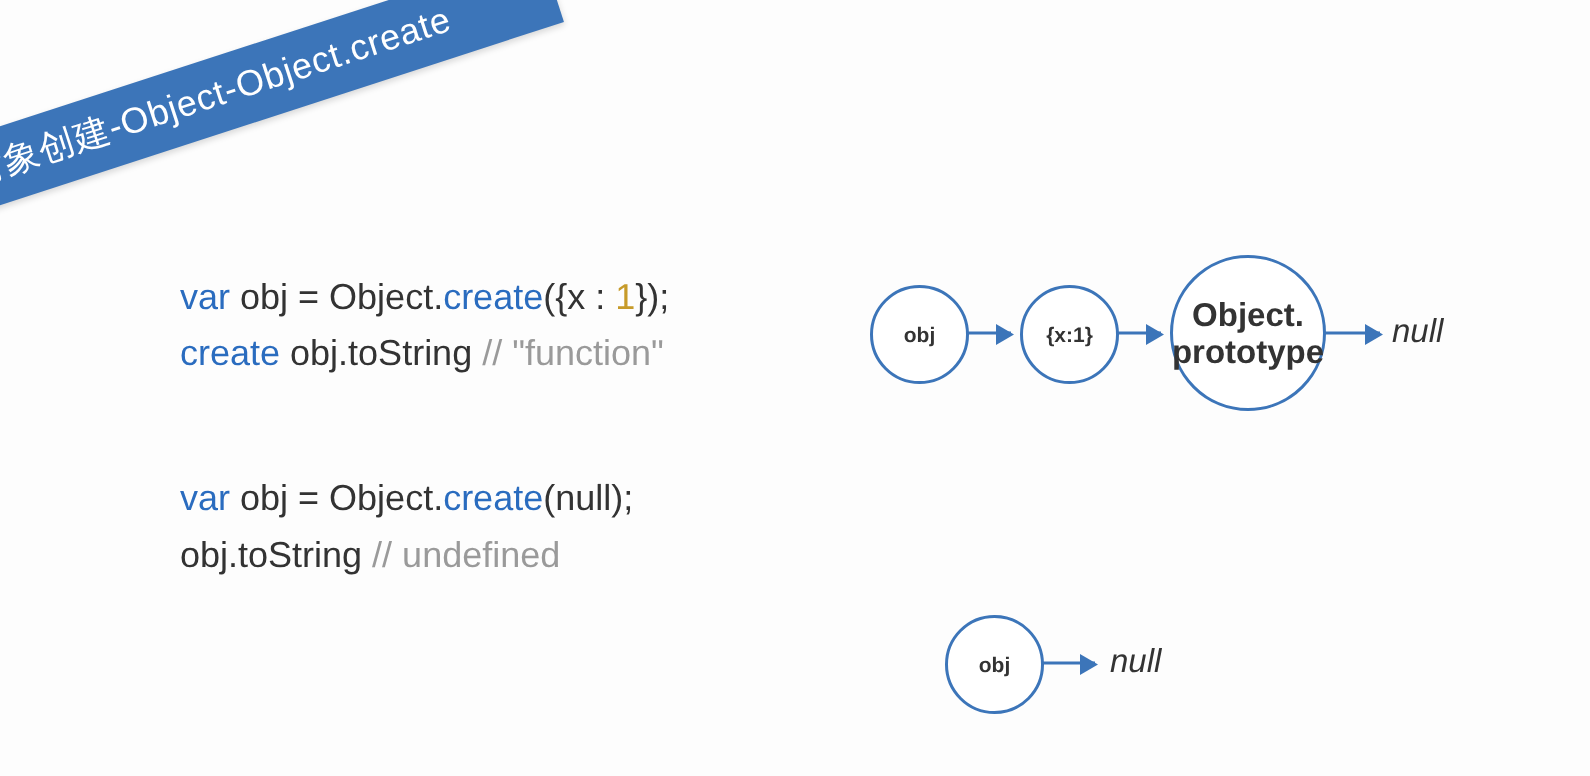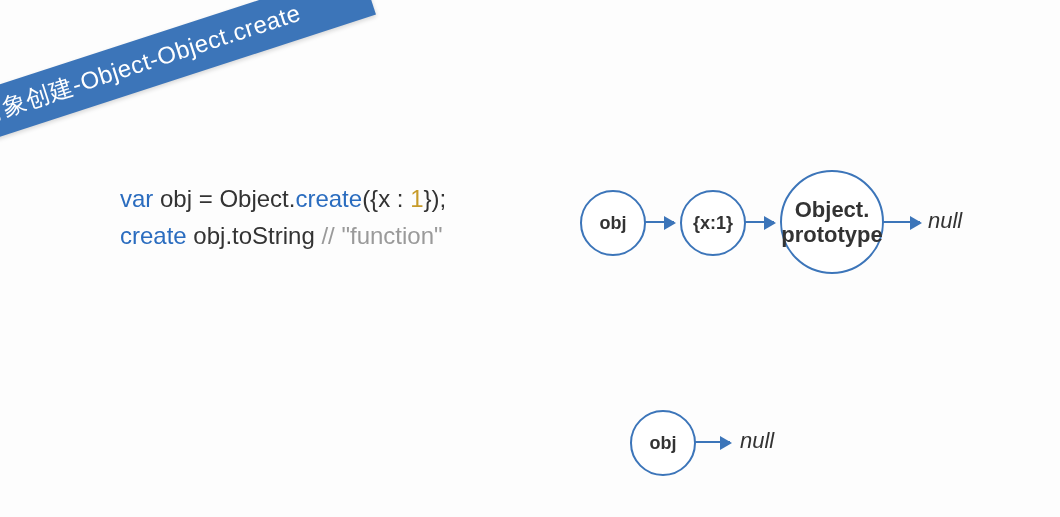--- a/index.html
+++ b/index.html
@@ -58,21 +58,21 @@
     position: absolute;
     border: 2.5px solid #3c75b9;
     border-radius: 50%;
     display: flex;
     align-items: center;
     justify-content: center;
     font-weight: 600;
     color: #333;
     background: #fff;
     text-align: center;
-    font-size: 18px;
+    font-size: 14px;
     line-height: 1.15;
   }
   .node.big { font-size: 22px; }
   .arrow {
     position: absolute;
     height: 0;
     border-top: 2.5px solid #3c75b9;
   }
   .arrow:after {
     content: "";
@@ -100,20 +100,28 @@
 <div class="content">
   <div class="block1">
     <div>
       <span class="kw-var">var</span><span> obj = Object.</span><span class="kw-method">create</span><span>({x : </span><span class="num">1</span><span>});</span>
     </div>
     <div>
       <span class="kw-var">create</span><span> obj.toString </span><span class="comment">// "function"</span>
     </div>
   </div>
 
+  <div class="block2">
+    <div>
+      <span class="kw-var">var</span><span> obj = Object.</span><span class="kw-method">create</span><span>(null);</span>
+    </div>
+    <div>
+      <span>obj.toString </span><span class="comment">// undefined</span>
+    </div>
+  </div>
 </div>
 
 <div class="diagram diag1">
   <div class="node" style="left:0; top:20px; width:62px; height:62px;">obj</div>
   <div class="arrow" style="left:64px; top:51px; width:30px;"></div>
   <div class="node" style="left:100px; top:20px; width:62px; height:62px;">{x:1}</div>
   <div class="arrow" style="left:164px; top:51px; width:30px;"></div>
   <div class="node big" style="left:200px; top:0px; width:100px; height:100px; white-space:pre-line;">Object.
 prototype</div>
   <div class="arrow" style="left:302px; top:51px; width:38px;"></div>

